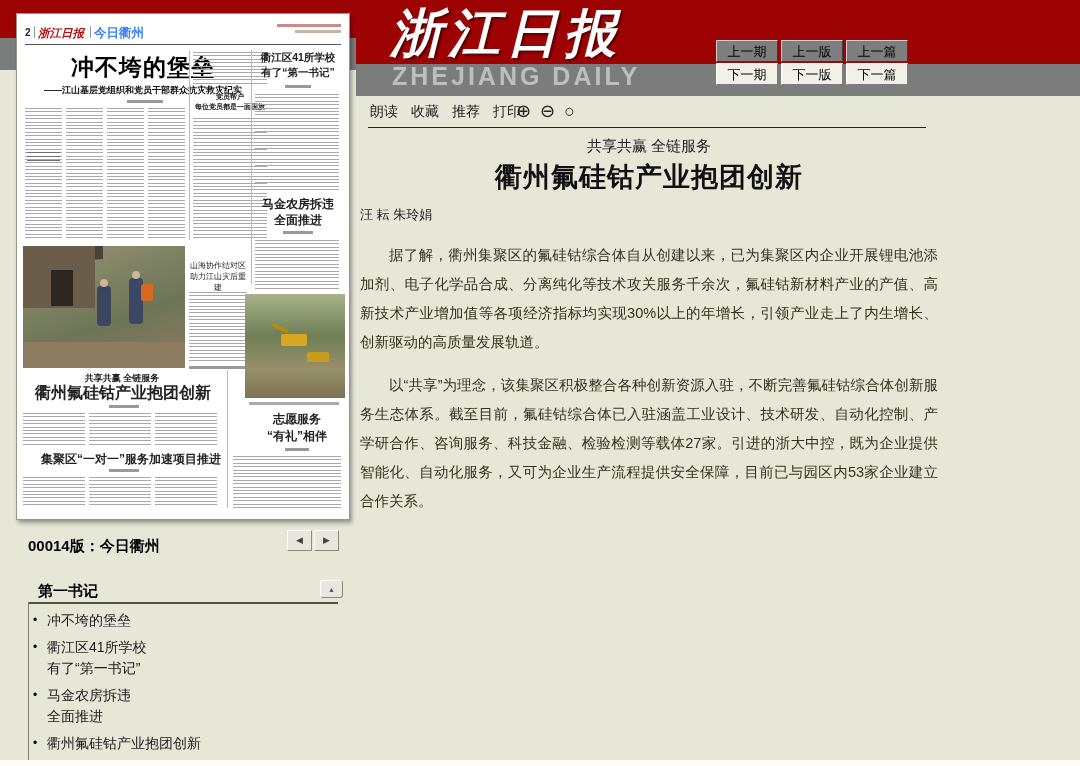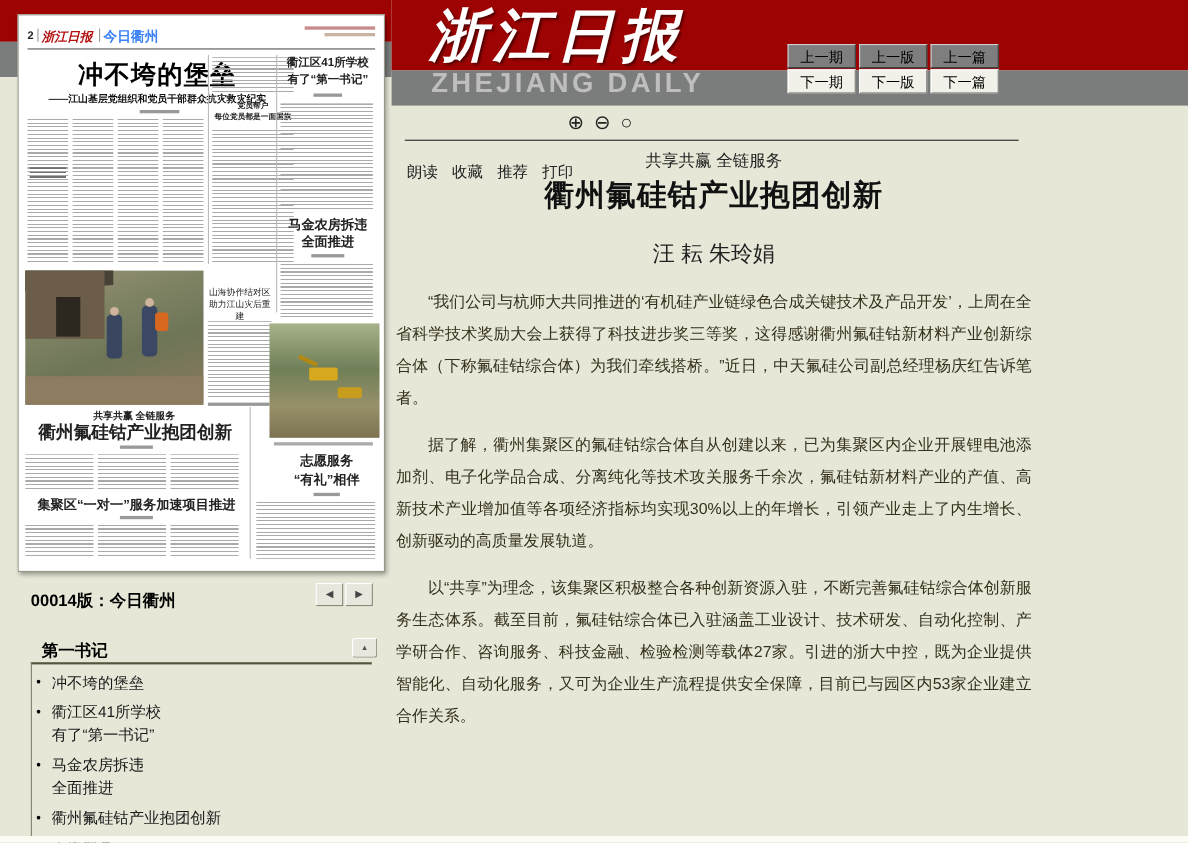--- a/index.html
+++ b/index.html
@@ -30,34 +30,34 @@
 
   .mh-buttons{left:716px;top:40px;display:grid;grid-template-columns:repeat(3,62px);grid-auto-rows:22px;column-gap:3px;row-gap:1px;}
   .mhb{
     font-family:inherit;font-size:13px;line-height:1;color:#000;padding:4px;cursor:pointer;
   }
   .mhb.dark{background:#7e7e7e;border:1px solid;border-color:#cfcfcf #3a3a3a #3a3a3a #cfcfcf;}
   .mhb.light{background:#f1f0e9;border:1px solid;border-color:#ffffff #7a7a7a #7a7a7a #ffffff;}
 
   
   .toolbar{left:368px;top:101px;width:558px;height:22px;font-size:14px;}
-  .tb-left{position:absolute;left:2px;top:2px;display:flex;gap:13px;margin-top:45px;}
+  .tb-left{position:absolute;left:2px;top:2px;display:flex;gap:13px;}
   .tb-act{cursor:pointer;}
   .tb-zoom{position:absolute;left:148px;top:-1px;display:flex;gap:9px;font-size:18px;line-height:22px;}
   .tb-zoom span{cursor:pointer;}
   .tb-links{position:absolute;right:6px;top:2px;display:flex;align-items:center;}
   .tb-link{cursor:pointer;}
   .tb-sep{width:1px;height:15px;background:#444;margin:0 10px;}
   .tb-rule{left:368px;top:127px;width:558px;height:1px;background:#222;}
 
   
   .article{left:360px;top:137px;width:578px;}
   .art-kicker{text-align:center;font-size:15px;color:#222;}
   .art-title{text-align:center;font-size:27px;font-weight:bold;color:#111;margin-top:3px;letter-spacing:1px;}
-  .art-byline{text-align:center;font-size:20px;margin-top:22px;color:#222;}
+  .art-byline{font-size:13px;margin-top:11px;color:#222;}
   .art-body{margin-top:17px;}
   .art-body p{
     margin:0 0 14px;font-size:14.5px;line-height:29px;color:#34311c;
     text-align:justify;text-indent:2em;
   }
 
   
   .paper{
     left:16px;top:13px;width:332px;height:505px;background:#fff;
     border:1px solid #979789;box-shadow:2px 3px 4px rgba(0,0,0,.35);
@@ -76,21 +76,21 @@
   .bar{background:#999;}
   .ft{background-image:repeating-linear-gradient(to bottom,#a9a9a9 0,#a9a9a9 1px,transparent 1px,transparent 3.4px);}
   .ft-dark{background-image:repeating-linear-gradient(to bottom,#6f6f6f 0,#6f6f6f 1.4px,transparent 1.4px,transparent 4px);}
   .vr{width:1px;background:#bbb;}
   .pp-party{left:176px;top:78px;width:74px;text-align:center;font-size:7px;line-height:10px;font-weight:bold;white-space:pre-line;}
   .pp-school{left:238px;top:36px;width:86px;text-align:center;font-size:10.5px;line-height:15px;font-weight:bold;white-space:pre-line;}
   .pp-majin{left:238px;top:182px;width:86px;text-align:center;font-size:12px;line-height:16px;font-weight:bold;white-space:pre-line;}
   .pp-shanhai{left:172px;top:246px;width:58px;text-align:center;font-size:8px;line-height:11px;font-weight:normal;white-space:pre-line;}
   .pp-kicker2{left:20px;top:358px;width:170px;text-align:center;font-size:9px;font-weight:bold;}
   .pp-industry{left:8px;top:369px;width:196px;text-align:center;font-size:16px;font-weight:bold;}
-  .pp-service{left:10px;top:437px;width:194px;text-align:center;font-size:12px;font-weight:bold;}
+  .pp-service{left:10px;top:437px;width:194px;text-align:right;font-size:12px;font-weight:bold;}
   .pp-volunteer{left:240px;top:397px;width:80px;text-align:center;font-size:12px;line-height:17px;font-weight:bold;white-space:pre-line;}
 
   .photo1{left:6px;top:232px;width:162px;height:122px;overflow:hidden;
     background:linear-gradient(160deg,#9c9377 0%,#7d8263 35%,#6e7557 60%,#8a7a5e 100%);}
   .ph-house{left:0;top:0;width:72px;height:62px;background:#6b5d49;}
   .ph-roof{left:-4px;top:-4px;width:84px;height:20px;background:#474235;transform:skewY(-4deg);}
   .ph-door{left:28px;top:24px;width:22px;height:36px;background:#2c2820;}
   .ph-ground{left:0;top:96px;width:162px;height:26px;background:#8d7c5f;}
   .ph-fig{width:14px;height:40px;border-radius:4px;background:#3a4560;}
   .ph-fig1{left:74px;top:40px;}
@@ -156,21 +156,20 @@
     <span>○</span>
   </div>
 </div>
 <div class="abs tb-rule"></div>
 
 <div class="abs article">
   <div class="art-kicker">共享共赢 全链服务</div>
   <div class="art-title">衢州氟硅钴产业抱团创新</div>
   <div class="art-byline">汪 耘 朱玲娟</div>
   <div class="art-body">
-    <p>“我们公司与杭师大共同推进的‘有机硅产业链绿色合成关键技术及产品开发’，上周在全省科学技术奖励大会上获得了科技进步奖三等奖，这得感谢衢州氟硅钴新材料产业创新综合体（下称氟硅钴综合体）为我们牵线搭桥。”近日，中天氟硅公司副总经理杨庆红告诉笔者。</p>
     <p>据了解，衢州集聚区的氟硅钴综合体自从创建以来，已为集聚区内企业开展锂电池添加剂、电子化学品合成、分离纯化等技术攻关服务千余次，氟硅钴新材料产业的产值、高新技术产业增加值等各项经济指标均实现30%以上的年增长，引领产业走上了内生增长、创新驱动的高质量发展轨道。</p>
     <p>以“共享”为理念，该集聚区积极整合各种创新资源入驻，不断完善氟硅钴综合体创新服务生态体系。截至目前，氟硅钴综合体已入驻涵盖工业设计、技术研发、自动化控制、产学研合作、咨询服务、科技金融、检验检测等载体27家。引进的浙大中控，既为企业提供智能化、自动化服务，又可为企业生产流程提供安全保障，目前已与园区内53家企业建立合作关系。</p>
   </div>
 </div>
 
 <div class="abs paper">
   <span class="abs pp-no">2</span>
   <span class="abs pp-bar" style="left:17px;"></span>
   <span class="abs pp-logo">浙江日报</span>
   <span class="abs pp-bar" style="left:73px;"></span>

